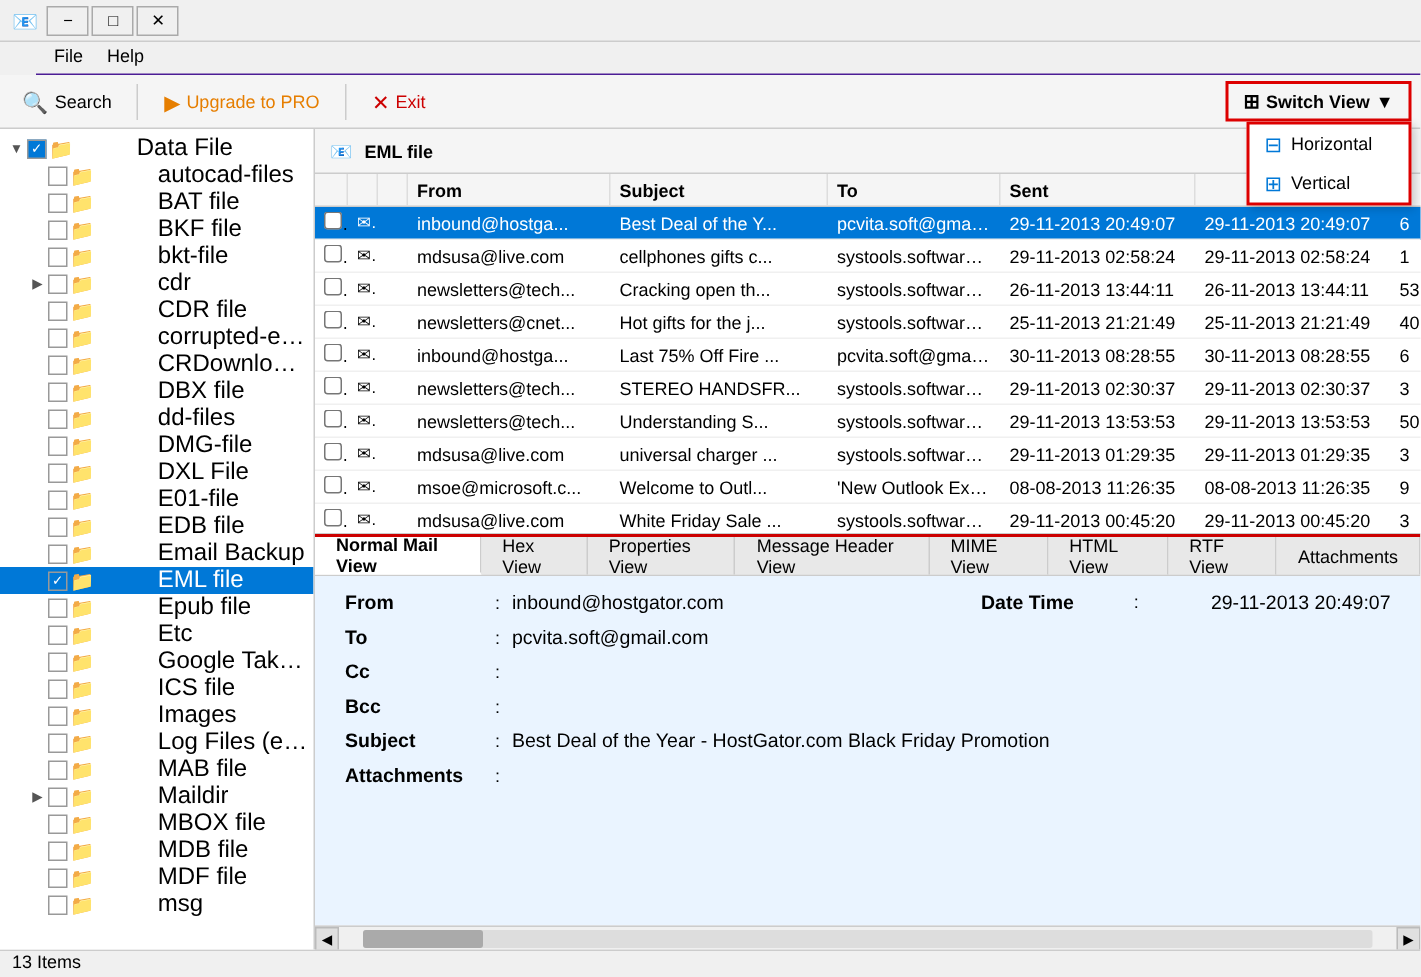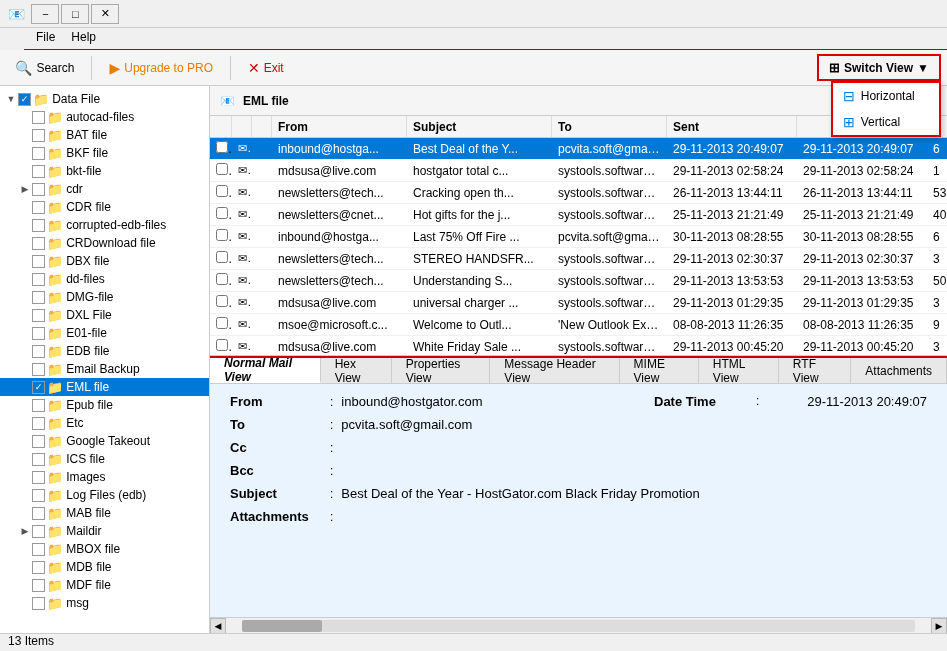--- a/index.html
+++ b/index.html
@@ -118,21 +118,21 @@
       cursor: pointer;
       white-space: nowrap;
       height: 18px;
     }
     .tree-item.selected { background: #0078d7; color: white; }
     .tree-item.selected .tree-icon { color: white; }
     .tree-toggle { width: 14px; text-align: center; font-size: 9px; color: #555; flex-shrink: 0; }
     .tree-checkbox { width: 13px; height: 13px; border: 1px solid #999; background: white; flex-shrink: 0; margin-right: 2px; display: flex; align-items: center; justify-content: center; }
     .tree-checkbox.checked { background: #0078d7; }
     .tree-icon { margin-right: 3px; font-size: 13px; }
-    .tree-label { font-size: 12px; overflow: hidden; text-overflow: ellipsis; }
+    .tree-label { font-size: 16px; overflow: hidden; text-overflow: ellipsis; margin-left: 39px; }
     .indent-1 { padding-left: 18px; }
 
     
     .content-area {
       flex: 1;
       display: flex;
       flex-direction: column;
       overflow: hidden;
     }
 
@@ -214,21 +214,21 @@
       border-top: 2px solid #c00;
     }
     .view-tab {
       padding: 0 14px;
       cursor: pointer;
       display: flex; align-items: center;
       font-size: 12px;
       border-right: 1px solid #ccc;
       background: #e8e8e8;
     }
-    .view-tab.active { background: #fff; font-weight: bold; border-bottom: 2px solid white; font-style: italic; }
+    .view-tab.active { background: #fff; font-weight: bold; border-bottom: 2px solid white; }
 
     
     .preview-pane {
       flex: 1;
       background: #eaf4ff;
       overflow-y: auto;
       padding: 10px 20px;
     }
     .preview-row {
       display: flex;
@@ -556,21 +556,21 @@
         <div class="email-cell col-sent">29-11-2013 20:49:07</div>
         <div class="email-cell col-received">29-11-2013 20:49:07</div>
         <div class="email-cell col-size">6</div>
       </div>
 
       <div class="email-row">
         <div class="email-cell col-check"><input type="checkbox" style="width: 12px; height: 12px;"></div>
         <div class="email-cell col-icon" style="font-size:11px;">✉</div>
         <div class="email-cell col-attach"></div>
         <div class="email-cell col-from">mdsusa@live.com</div>
-        <div class="email-cell col-subject">hostgator total c...</div>
+        <div class="email-cell col-subject">cellphones gifts c...</div>
         <div class="email-cell col-to">systools.software...</div>
         <div class="email-cell col-sent">29-11-2013 02:58:24</div>
         <div class="email-cell col-received">29-11-2013 02:58:24</div>
         <div class="email-cell col-size">1</div>
       </div>
       <div class="email-row">
         <div class="email-cell col-check"><input type="checkbox" style="width: 12px; height: 12px;"></div>
         <div class="email-cell col-icon" style="font-size:11px;">✉</div>
         <div class="email-cell col-attach"></div>
         <div class="email-cell col-from">newsletters@tech...</div>

